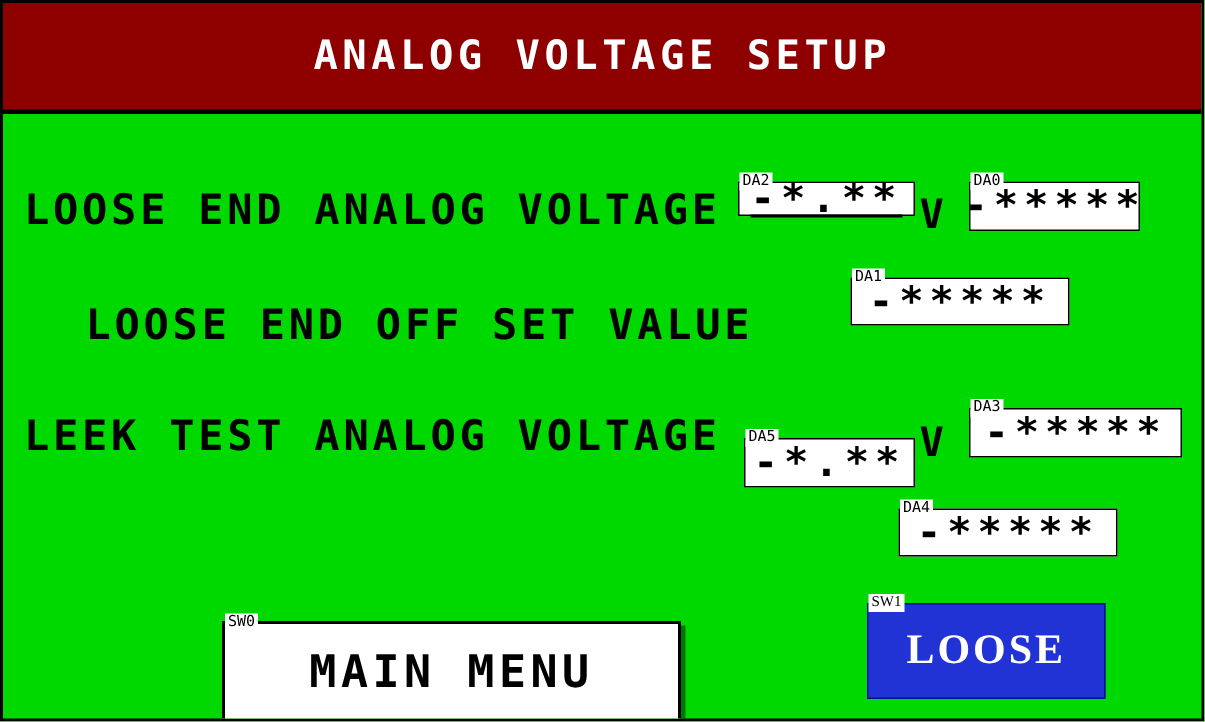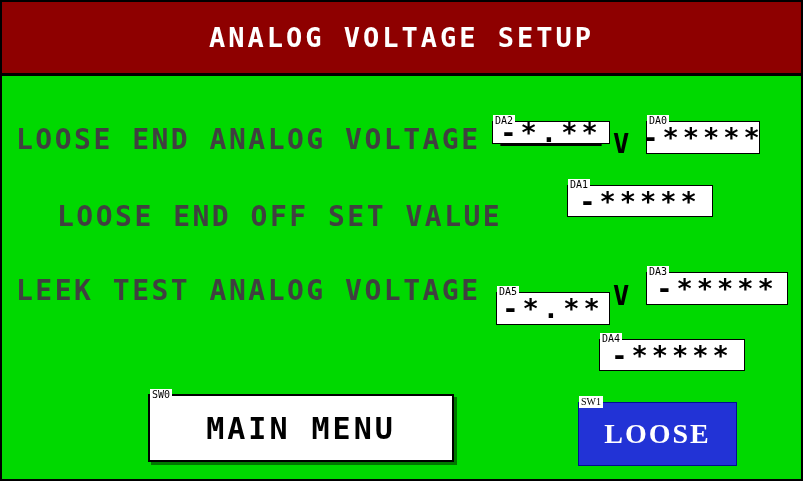--- a/index.html
+++ b/index.html
@@ -22,21 +22,21 @@
     border-bottom: 3px solid #000;
     display: flex; align-items: center; justify-content: center;
   }
   .title {
     color: var(--header-text, #ffffff);
     font-size: 27px; font-weight: bold; letter-spacing: 3px;
     white-space: nowrap;
   }
   .row-label {
     position: absolute;
-    color: #404040; font-size: 28px; font-weight: bold;
+    color: #000000; font-size: 28px; font-weight: bold;
     letter-spacing: 2.5px; white-space: nowrap;
   }
   .field {
     position: absolute;
     background: var(--field-bg, #ffffff);
     border: 1px solid #000;
     color: var(--field-text, #000000);
     display: flex; align-items: center; justify-content: center;
     font-size: 27px; font-weight: bold; letter-spacing: 4px;
     white-space: nowrap;
@@ -107,21 +107,21 @@
   <div class="field" style="left:644px; top:270px; width:142px; height:33px;">
     <span class="tag">DA3</span>
     <span>-*****</span>
   </div>
 
   <div class="field" style="left:565px; top:337px; width:146px; height:32px;margin-left:32px;">
     <span class="tag">DA4</span>
     <span>-*****</span>
   </div>
 
-  <div class="btn btn-white" style="left:146px; top:392px; width:306px; height:68px;">
+  <div class="btn btn-white" style="left:146px; top:412px; width:306px; height:68px;">
     <span class="tag">SW0</span>
     <span>MAIN MENU</span>
   </div>
 
   <div class="btn btn-blue" style="left:576px; top:400px; width:159px; height:64px;font-family:Liberation Serif, serif;">
     <span class="tag">SW1</span>
     <span>LOOSE</span>
   </div>
 
 </div>

